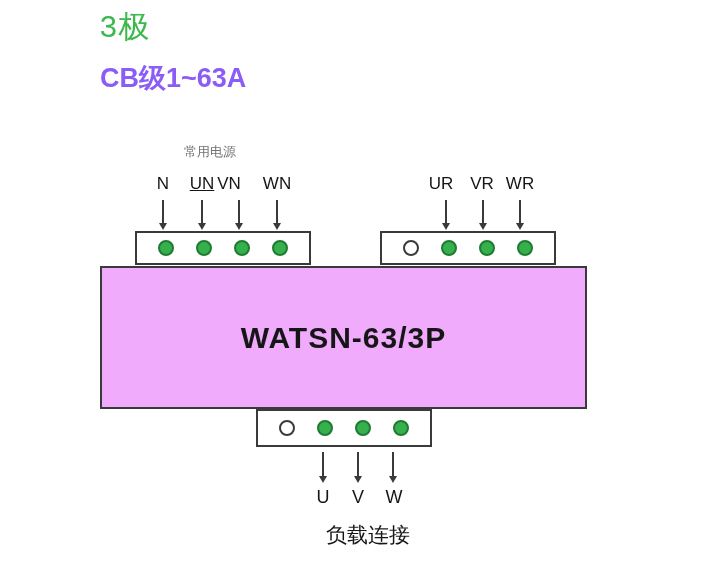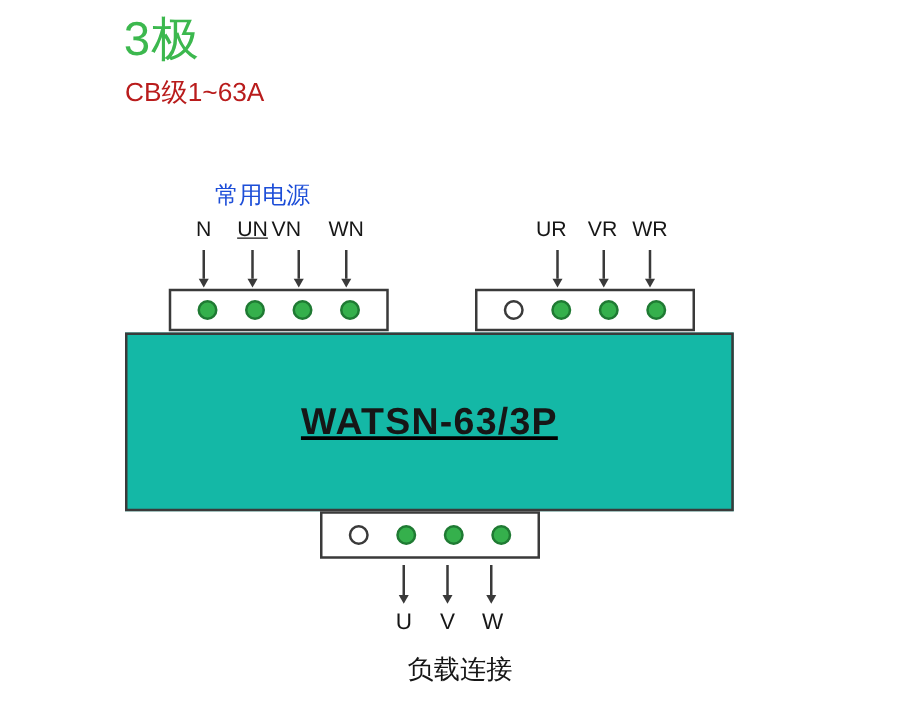--- a/index.html
+++ b/index.html
@@ -11,38 +11,40 @@
     width: 723px;
     height: 565px;
     background: #ffffff;
     overflow: hidden;
   }
 
   .title {
     position: absolute;
     left: 99px;
     top: 6px;
-    font-size: 38px;
+    font-size: 31px;
     color: #3cb84e;
     letter-spacing: 1px;
+    font-family: Liberation Mono, monospace;
   }
 
   .subtitle {
     position: absolute;
     left: 100px;
     top: 60px;
-    font-size: 21px;
-    color: #b91c1c;
+    font-size: 27px;
+    color: #8b5cf6;
+    font-weight: bold;
   }
 
   .group-label {
     position: absolute;
     transform: translateX(-50%);
-    font-size: 19px;
-    color: #1d4ed8;
+    font-size: 13px;
+    color: #737373;
     white-space: nowrap;
   }
 
   .tlabel {
     position: absolute;
     transform: translateX(-50%);
     font-size: 17px;
     color: #161616;
     white-space: nowrap;
   }
@@ -88,26 +90,25 @@
     background: #ffffff;
     border: 2px solid #3a3a3a;
   }
 
   .body-box {
     position: absolute;
     left: 100px;
     top: 266px;
     width: 487px;
     height: 143px;
-    background: #14b8a6;
+    background: #f0abfc;
     border: 2px solid #3a3a3a;
     display: flex;
     align-items: center;
     justify-content: center;
-    text-decoration: underline;
   }
 
   .model {
     font-size: 30px;
     font-weight: bold;
     color: #161616;
     letter-spacing: 1px;
   }
 
   .load-label {

